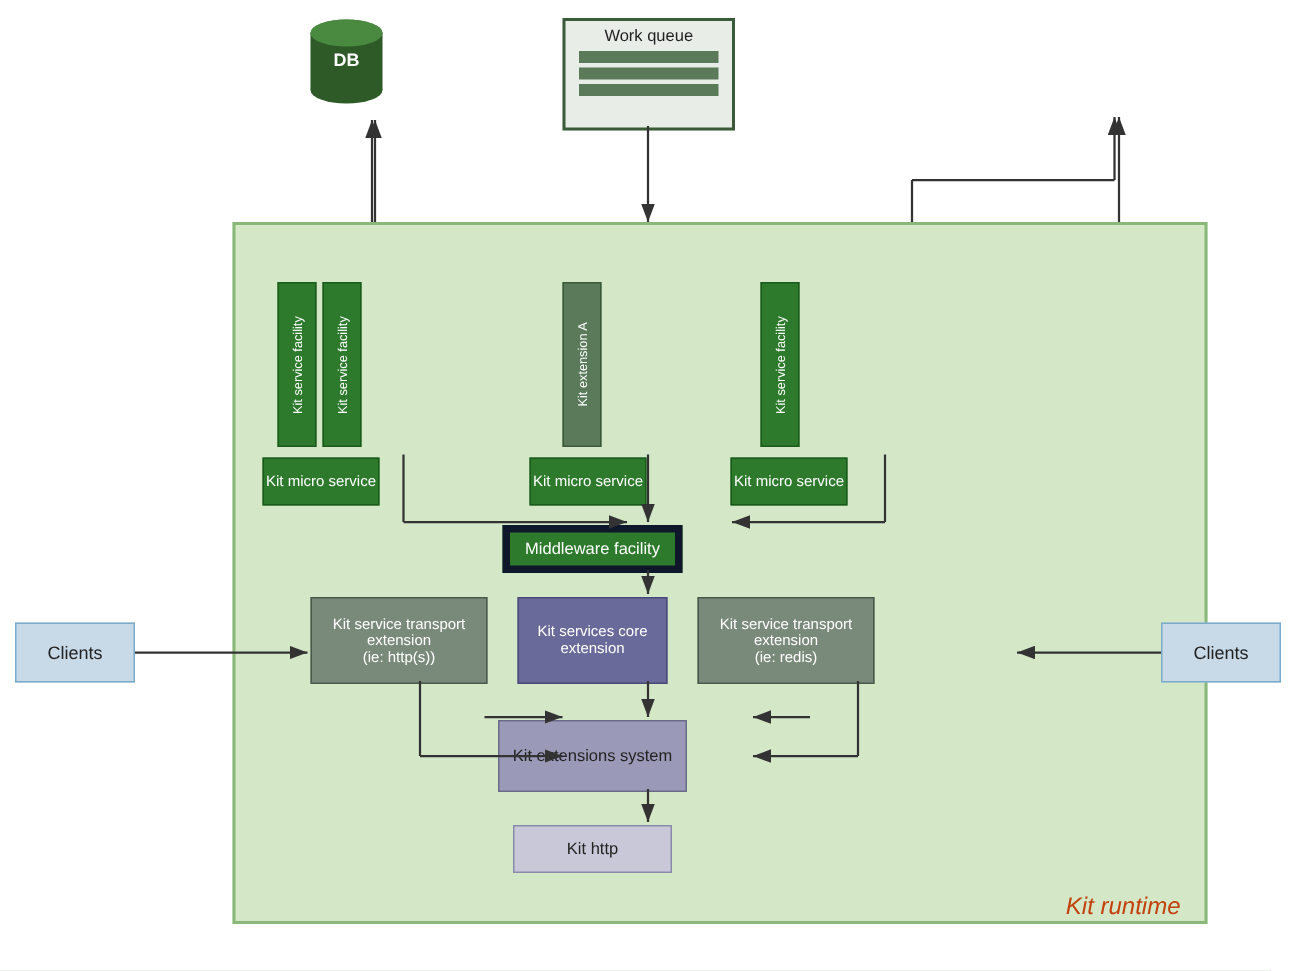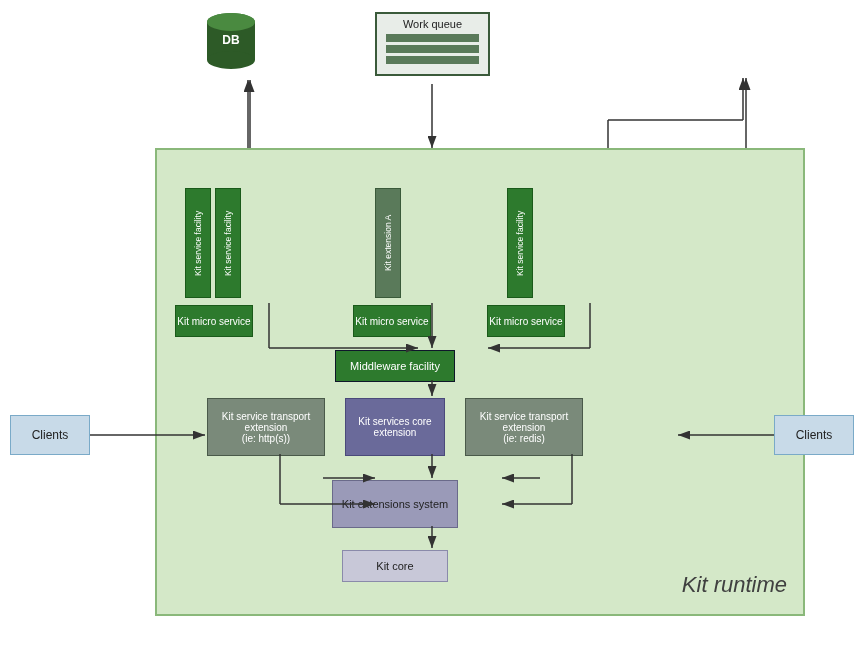--- a/index.html
+++ b/index.html
@@ -37,24 +37,24 @@
       top: 148px;
       left: 155px;
       width: 650px;
       height: 468px;
       background: #d4e8c8;
       border: 2px solid #8ab87a;
     }
 
     .runtime-label {
       position: absolute;
-      bottom: 16px;
+      bottom: 0;
       right: 16px;
-      font-size: 22px;
-      color: #404040;
+      font-size: 16px;
+      color: #c2410c;
       font-style: italic;
     }
 
     
     .arrows-svg {
       position: absolute;
       top: 0; left: 0;
       width: 864px;
       height: 647px;
       pointer-events: none;
@@ -70,21 +70,21 @@
       <svg width="52" height="62" viewBox="0 0 52 62">
         <ellipse cx="26" cy="10" rx="24" ry="9" fill="#3a7a32"></ellipse>
         <rect x="2" y="10" width="48" height="38" fill="#2d5a27"></rect>
         <ellipse cx="26" cy="48" rx="24" ry="9" fill="#2d5a27"></ellipse>
         <ellipse cx="26" cy="10" rx="24" ry="9" fill="#4a8a40"></ellipse>
         <text x="26" y="32" text-anchor="middle" fill="white" font-size="12" font-weight="bold" font-family="Arial">DB</text>
       </svg>
     </div>
   </div>
 
-  <div style="position:absolute; top:12px; left:375px; width:115px; height:64px; border:2px solid #3a5a3a; background:#e8ede8; display:flex; flex-direction:column; align-items:center; padding:4px;">
+  <div style="position:absolute; top:12px; left:375px; width:115px; height:75px; border:2px solid #3a5a3a; background:#e8ede8; display:flex; flex-direction:column; align-items:center; padding:4px;">
     <span style="font-size:11px; color:#222; margin-bottom:4px;">Work queue</span>
     <div style="width:90%; height:8px; background:#5a7a5a; margin-bottom:3px;"></div>
     <div style="width:90%; height:8px; background:#5a7a5a; margin-bottom:3px;"></div>
     <div style="width:90%; height:8px; background:#5a7a5a;"></div>
   </div>
 
 
   <div class="runtime-container">
     <span class="runtime-label">Kit runtime</span>
 
@@ -109,42 +109,42 @@
     </div>
 
     <div style="position:absolute; top:38px; left:350px; width:26px; height:110px; background:#2d7a2d; border:1px solid #1a5a1a; display:flex; align-items:center; justify-content:center; color:white; font-size:8.5px; writing-mode:vertical-rl; text-orientation:mixed; transform:rotate(180deg); text-align:center;">
       <span>Kit service facility</span>
     </div>
 
     <div style="position:absolute; top:155px; left:330px; width:78px; height:32px; background:#2d7a2d; border:1px solid #1a5a1a; color:white; font-size:10px; text-align:center; display:flex; align-items:center; justify-content:center;">
       <span>Kit micro service</span>
     </div>
 
-    <div style="position:absolute; top:200px; left:178px; width:120px; height:32px; background:#2d7a2d; border:1px solid #0f172a; color:white; font-size:11px; text-align:center; display:flex; align-items:center; justify-content:center;">
+    <div style="position:absolute; top:200px; left:178px; width:120px; height:32px; background:#2d7a2d; border:5px solid #0f172a; color:white; font-size:11px; text-align:center; display:flex; align-items:center; justify-content:center;">
       <span>Middleware facility</span>
     </div>
 
     <div style="position:absolute; top:248px; left:50px; width:118px; height:58px; background:#7a8a7a; border:1px solid #4a5a4a; color:white; font-size:10px; text-align:center; display:flex; align-items:center; justify-content:center; padding:4px;">
       <span>Kit service transport extension<br>(ie: http(s))</span>
     </div>
 
     <div style="position:absolute; top:248px; left:188px; width:100px; height:58px; background:#6a6a9a; border:1px solid #4a4a7a; color:white; font-size:10px; text-align:center; display:flex; align-items:center; justify-content:center; padding:4px;">
       <span>Kit services core extension</span>
     </div>
 
     <div style="position:absolute; top:248px; left:308px; width:118px; height:58px; background:#7a8a7a; border:1px solid #4a5a4a; color:white; font-size:10px; text-align:center; display:flex; align-items:center; justify-content:center; padding:4px;">
       <span>Kit service transport extension<br>(ie: redis)</span>
     </div>
 
     <div style="position:absolute; top:330px; left:175px; width:126px; height:48px; background:#9a9ab8; border:1px solid #6a6a8a; color:#222; font-size:11px; text-align:center; display:flex; align-items:center; justify-content:center; padding:4px;">
       <span>Kit extensions system</span>
     </div>
 
     <div style="position:absolute; top:400px; left:185px; width:106px; height:32px; background:#c8c8d8; border:1px solid #8a8aaa; color:#222; font-size:11px; text-align:center; display:flex; align-items:center; justify-content:center;">
-      <span>Kit core</span>
+      <span>Kit http</span>
     </div>
 
   </div>
 
   <div style="position:absolute; top:415px; left:10px; width:80px; height:40px; background:#c8dae8; border:1px solid #7aaac8; color:#222; font-size:12px; text-align:center; display:flex; align-items:center; justify-content:center;">
     <span>Clients</span>
   </div>
 
   <div style="position:absolute; top:415px; right:10px; width:80px; height:40px; background:#c8dae8; border:1px solid #7aaac8; color:#222; font-size:12px; text-align:center; display:flex; align-items:center; justify-content:center;">
     <span>Clients</span>

